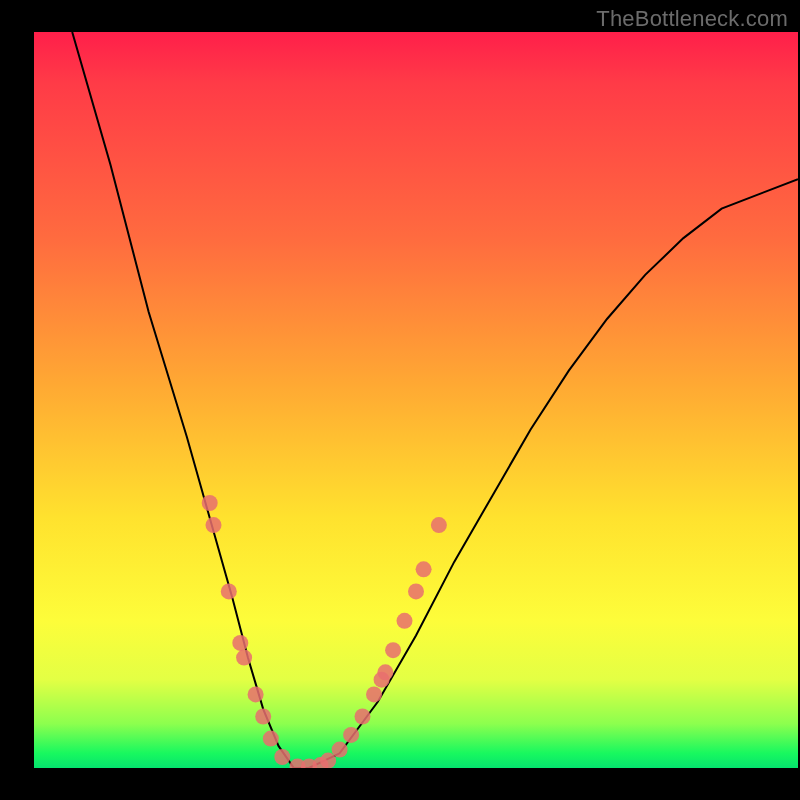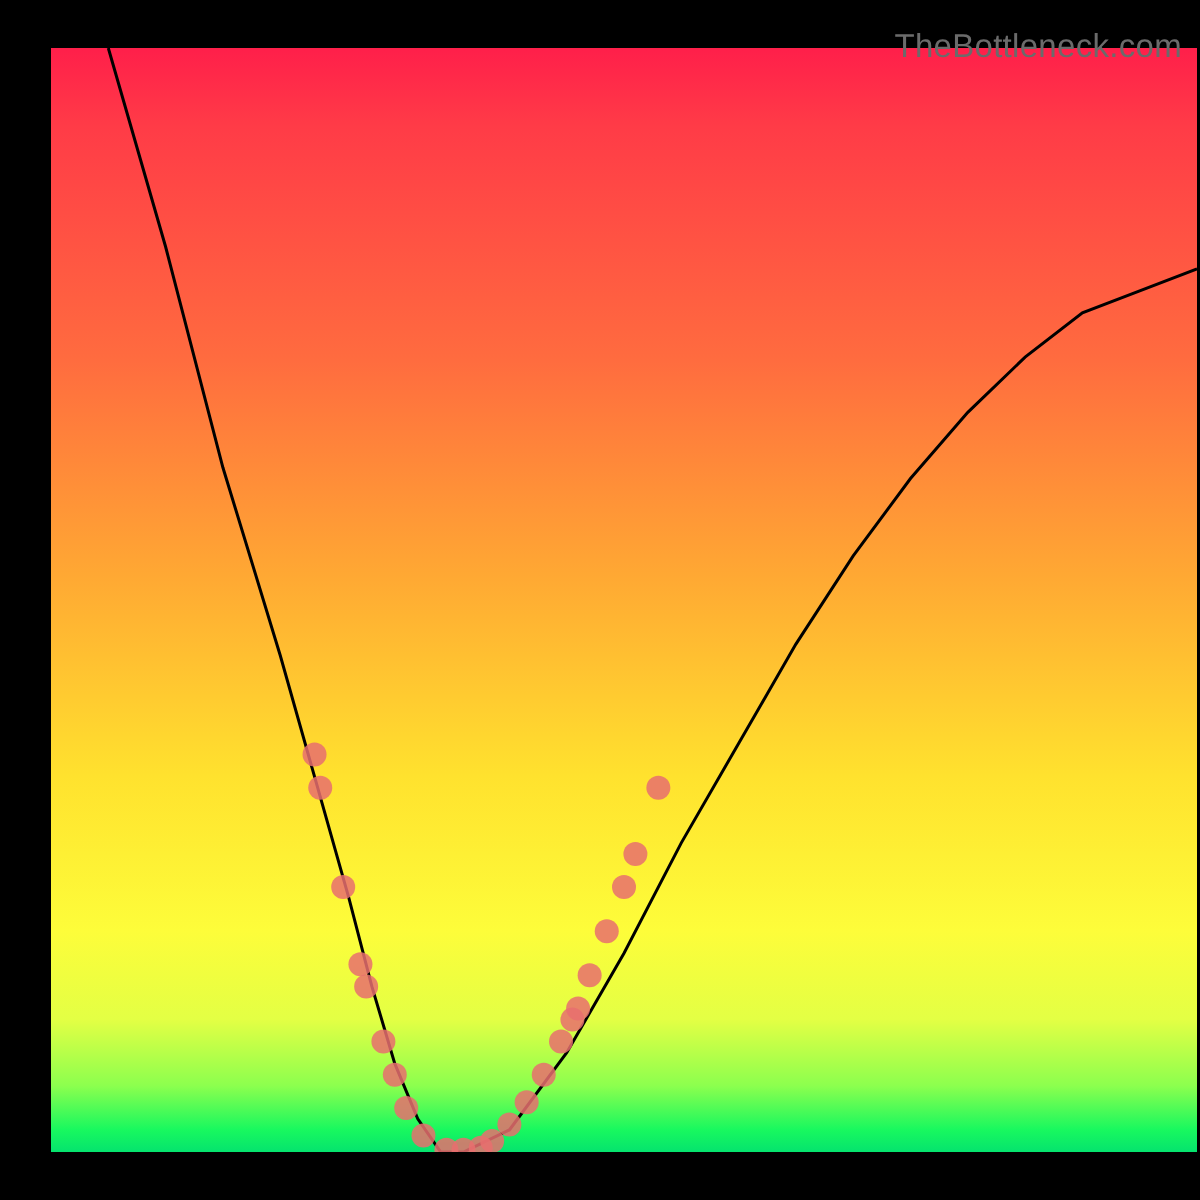--- a/index.html
+++ b/index.html
@@ -19,21 +19,20 @@
   }
   .watermark {
     position: absolute;
     top: 6px;
     right: 12px;
     color: #6b6b6b;
     font-size: 22px;
     font-weight: 500;
     letter-spacing: 0.2px;
     z-index: 30;
-    margin-top: 12px;
   }
   .plot-area {
     position: absolute;
     
     left: 34px;
     top: 32px;
     width: 764px;   
     height: 736px;  
     overflow: hidden;
     z-index: 10;

